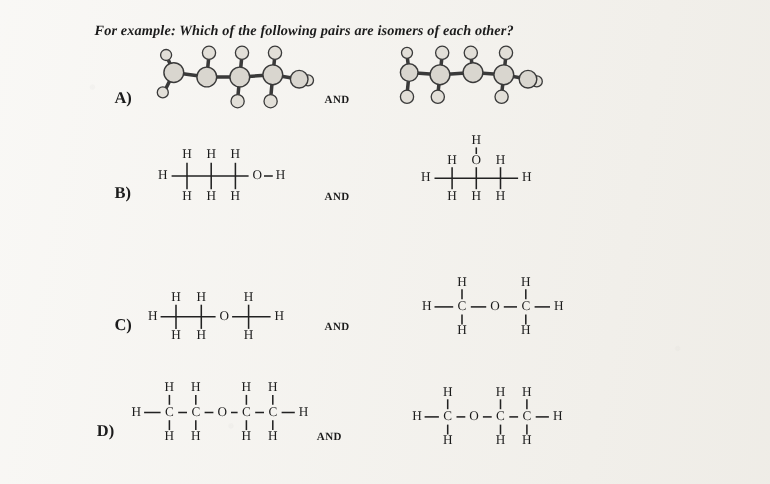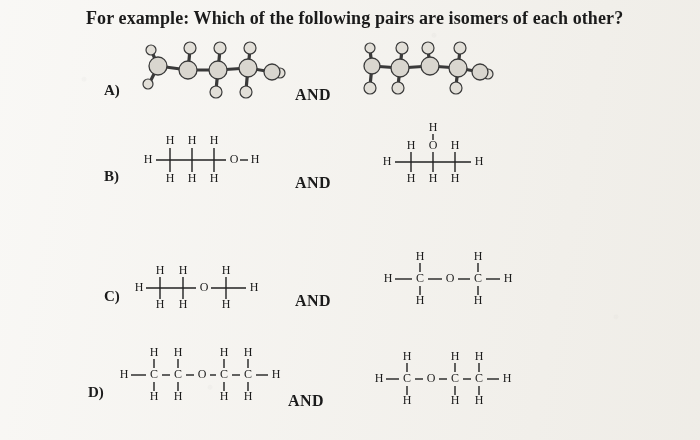--- a/index.html
+++ b/index.html
@@ -23,35 +23,36 @@
       radial-gradient(circle at 12% 18%, rgba(0,0,0,0.018) 0 2px, transparent 3px),
       radial-gradient(circle at 62% 8%, rgba(0,0,0,0.02) 0 2px, transparent 3px),
       radial-gradient(circle at 88% 72%, rgba(0,0,0,0.015) 0 2px, transparent 3px),
       radial-gradient(circle at 30% 88%, rgba(0,0,0,0.02) 0 2px, transparent 3px),
       linear-gradient(100deg, rgba(255,255,255,0.5), rgba(231,228,221,0.35));
     pointer-events: none;
   }
   .question {
     position: absolute;
     left: 86px;
-    top: 8px;
-    font-size: 18px;
+    top: 20px;
+    font-size: 13px;
     font-weight: bold;
     font-family: "Liberation Serif", serif;
     letter-spacing: 0.1px;
+    font-style: italic;
   }
   .row-label {
     position: absolute;
     font-size: 15px;
     font-weight: bold;
     font-family: "Liberation Serif", serif;
   }
   .and-label {
     position: absolute;
-    font-size: 16px;
+    font-size: 10px;
     font-weight: bold;
     font-family: "Liberation Serif", serif;
     letter-spacing: 0.4px;
   }
   .struct {
     position: absolute;
   }
   svg { display: block; overflow: visible; }
   .bond { stroke: #222; stroke-width: 1.4; fill: none; }
   .atom {

